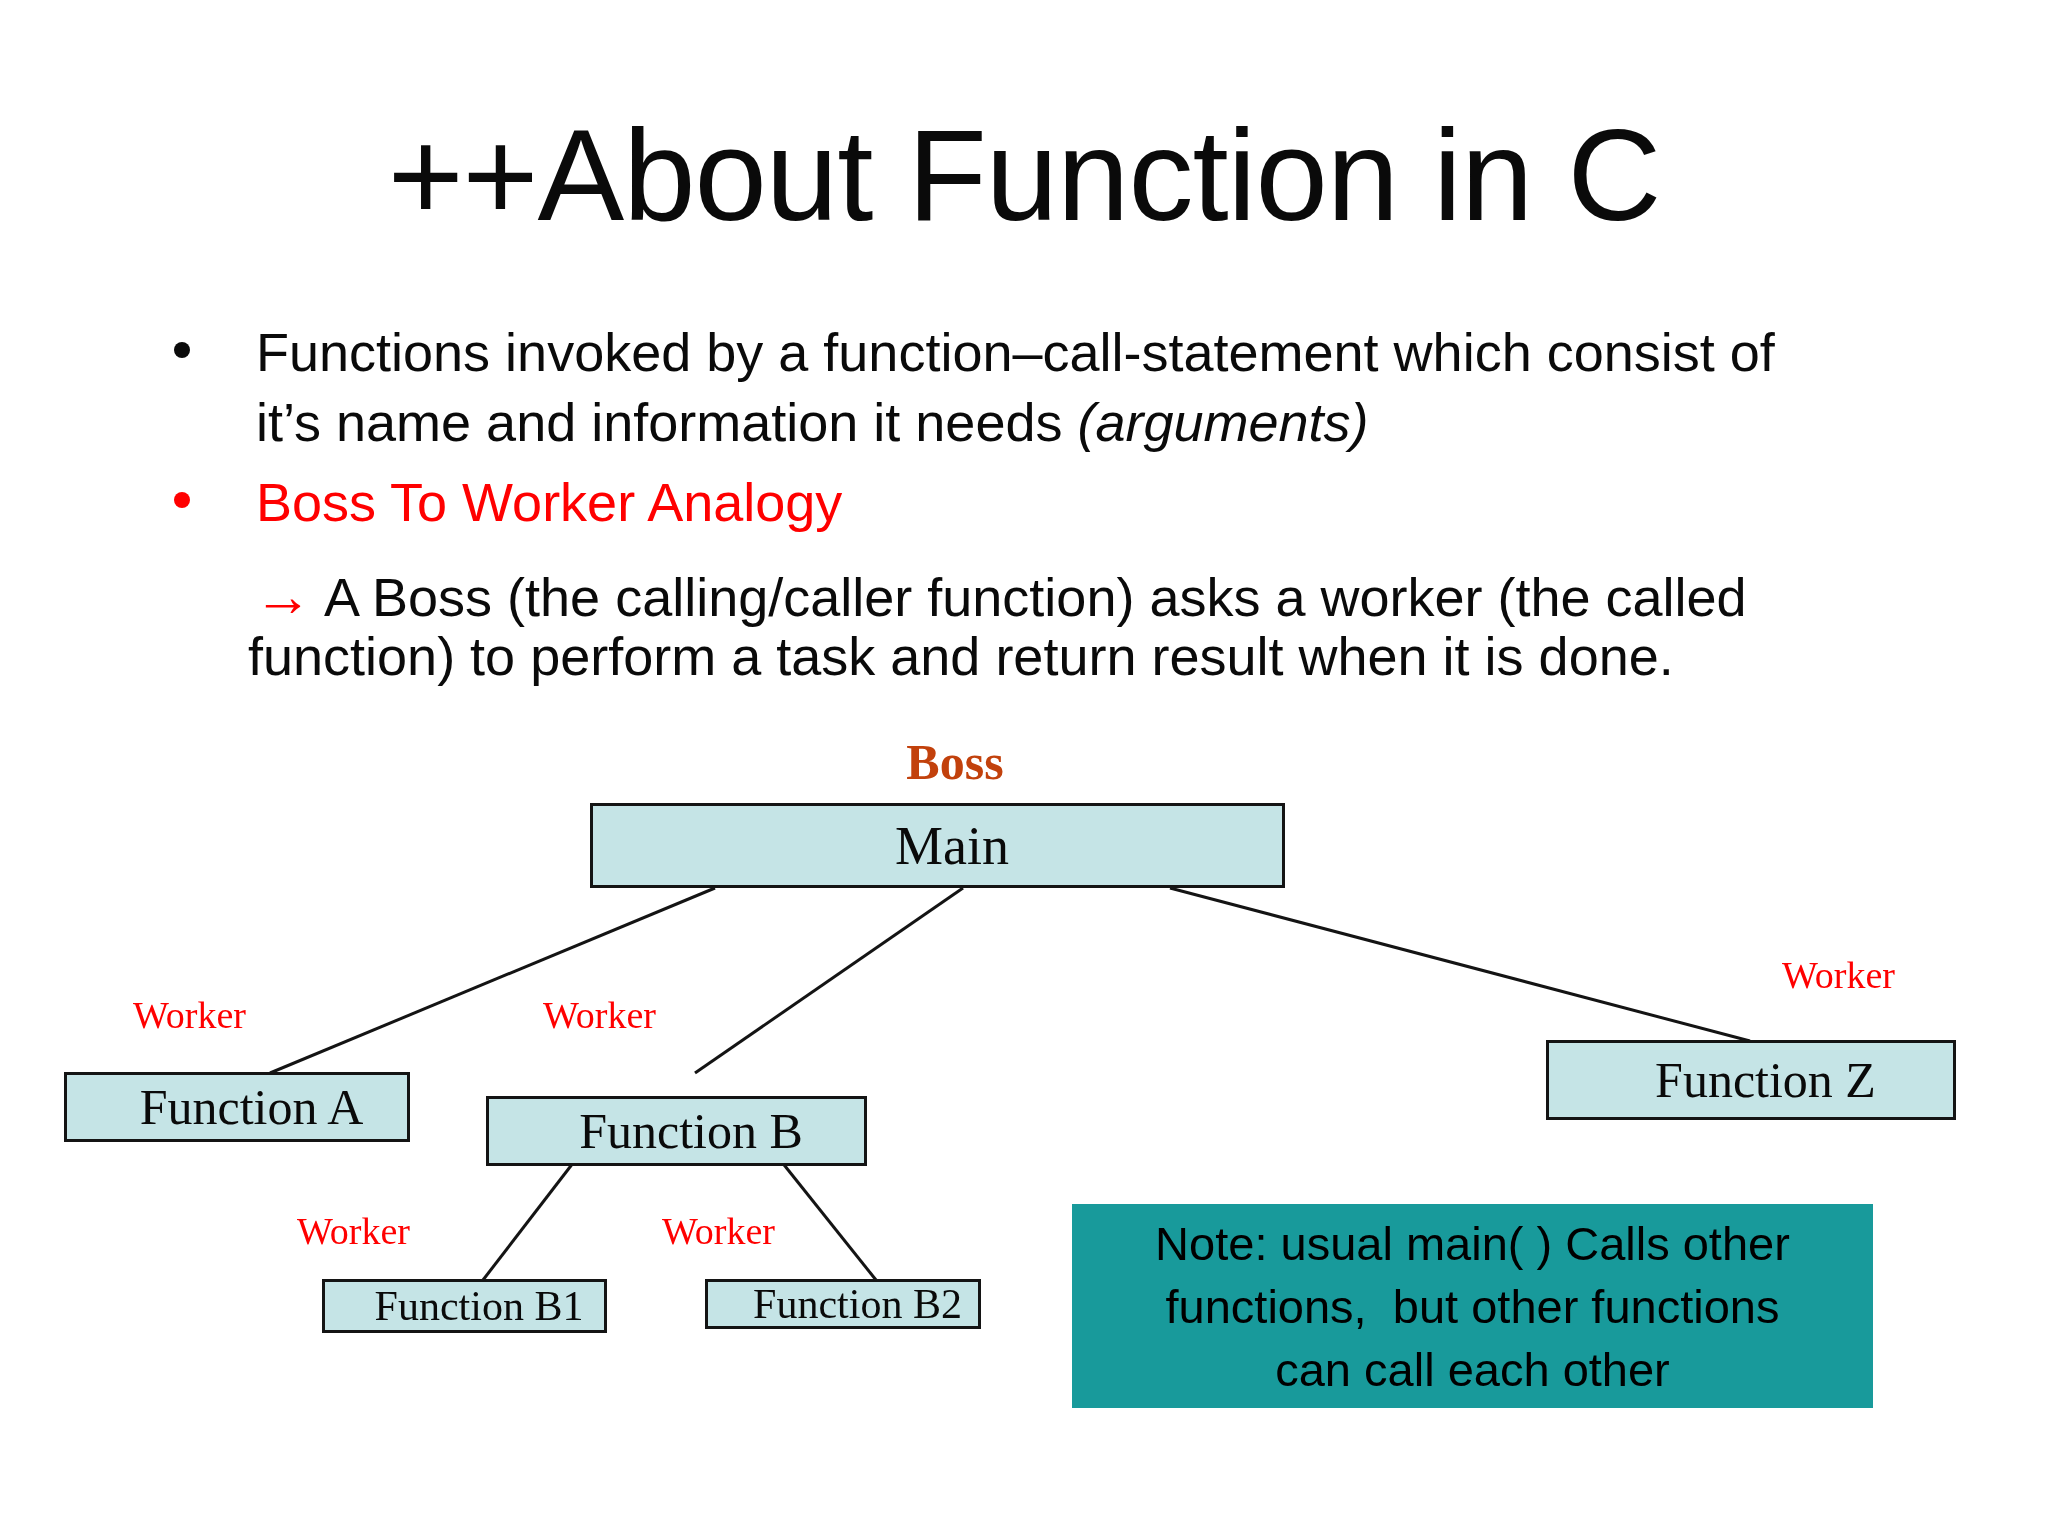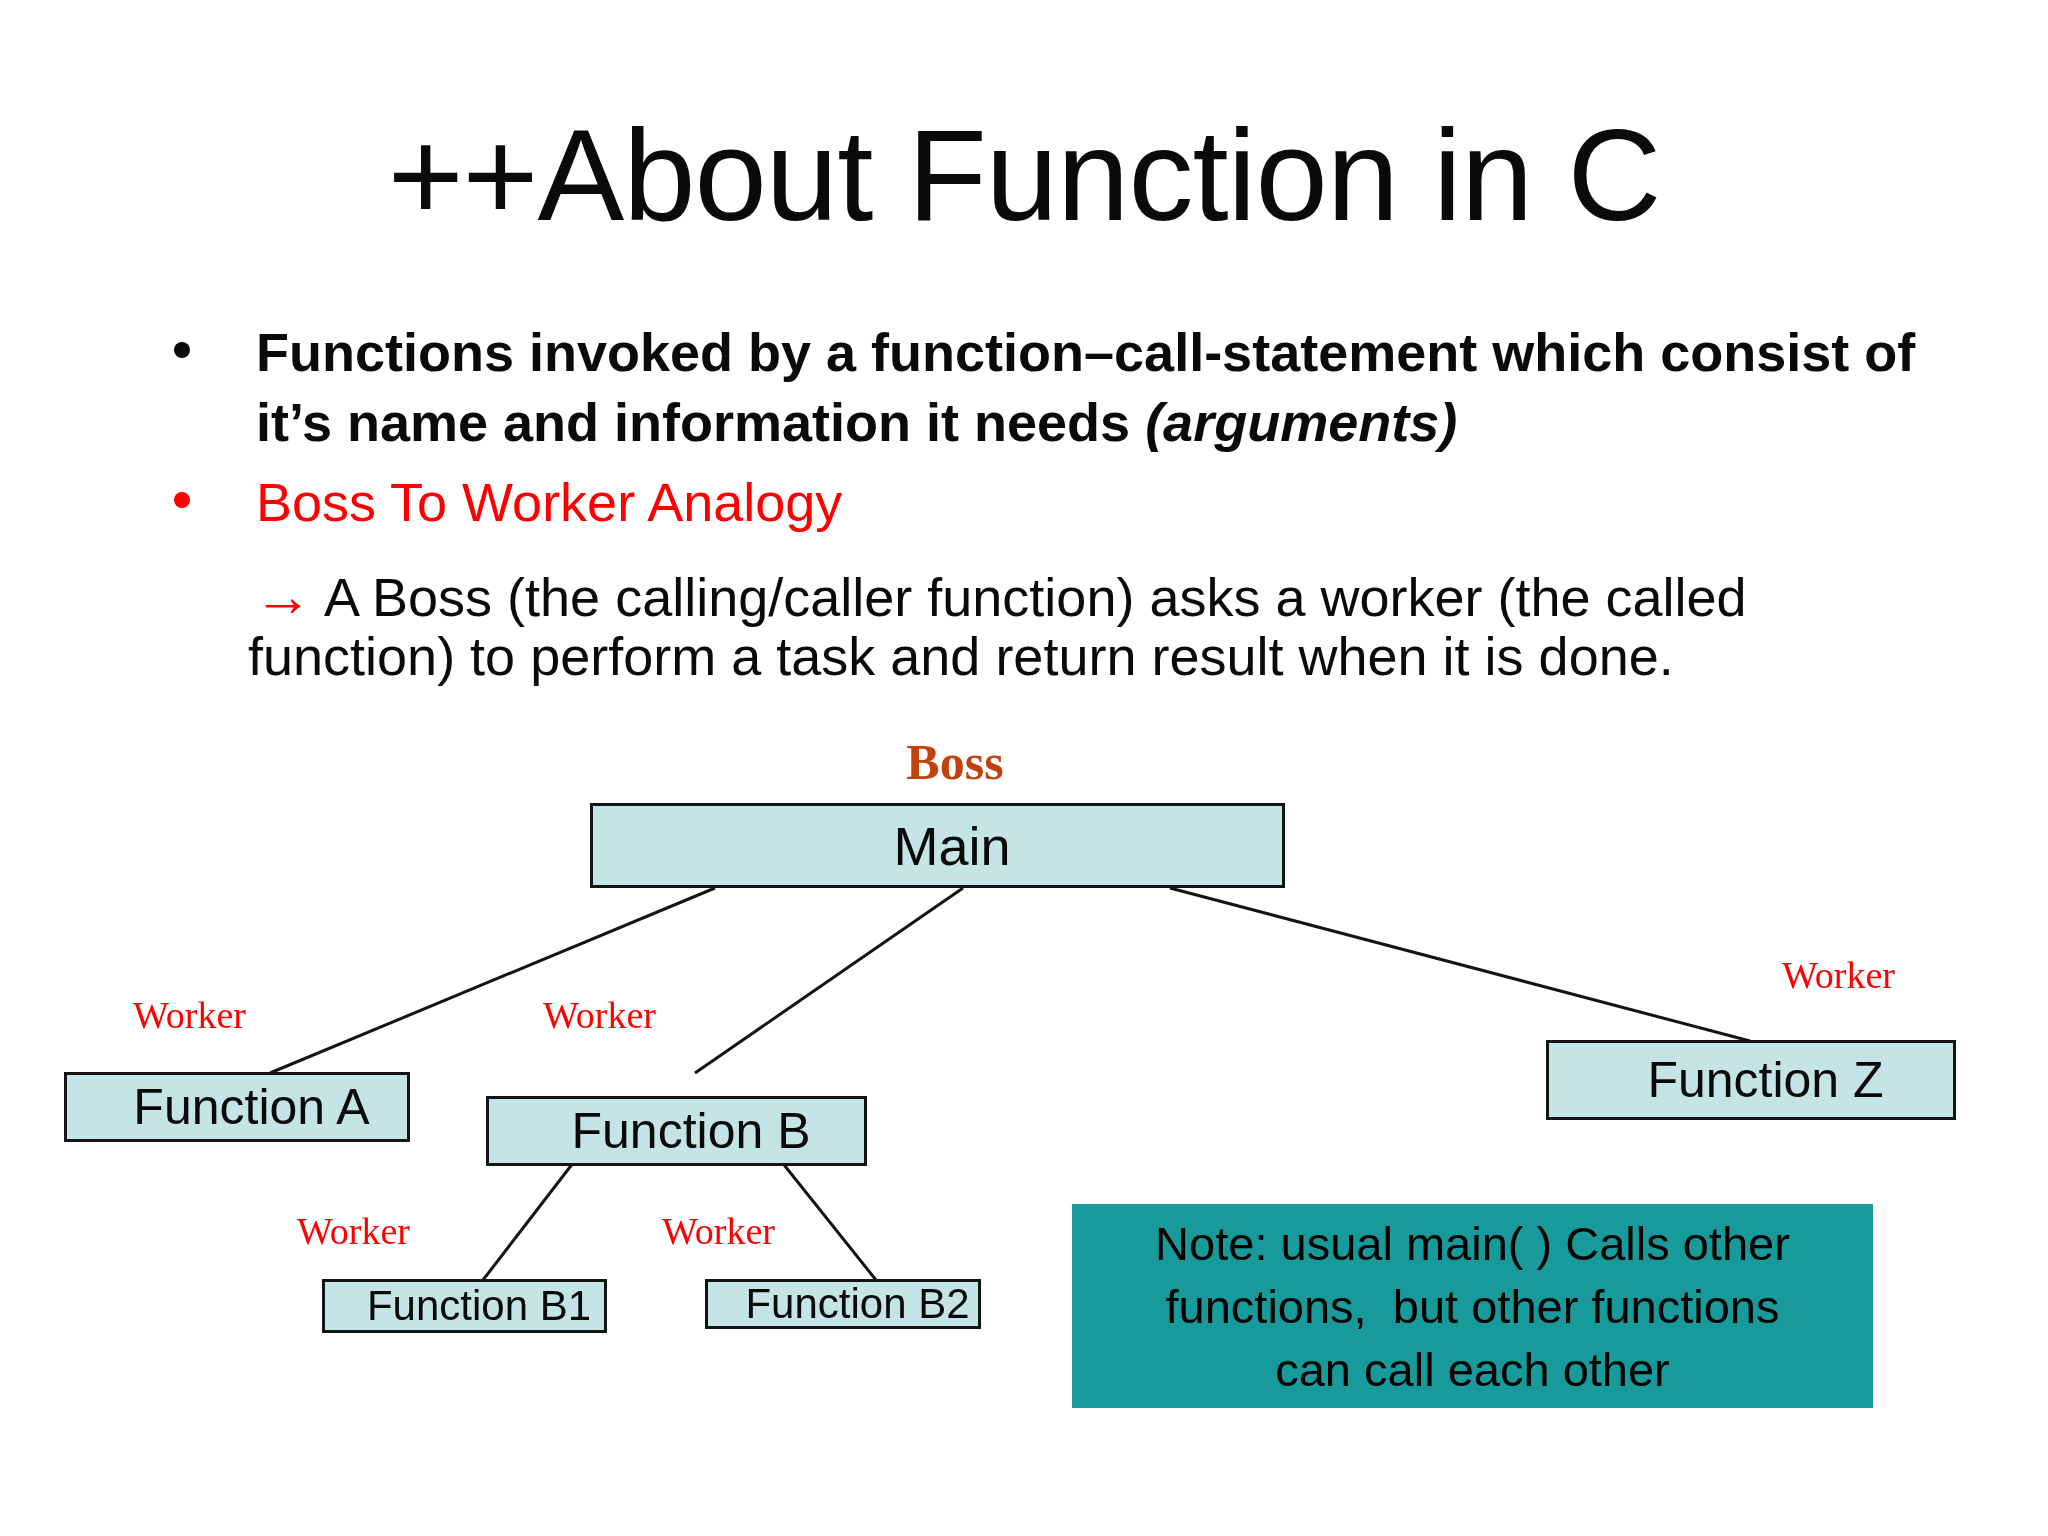--- a/index.html
+++ b/index.html
@@ -8,34 +8,34 @@
     font-family:"Liberation Sans",sans-serif;color:#000;
   }
   
   .title{
     position:absolute;left:0;top:105px;width:100%;text-align:center;
     font-size:130px;line-height:1.08;color:#0a0a0a;letter-spacing:-1px;white-space:nowrap;
   }
   
   .b-dot{position:absolute;width:16px;height:16px;border-radius:50%;background:#0a0a0a;}
   .b-dot.red{background:#ff0000;}
-  .bullet1{position:absolute;left:256px;top:317px;width:1760px;font-size:54px;line-height:70px;color:#0a0a0a;font-weight:bold;}
+  .bullet1{position:absolute;left:256px;top:317px;width:1760px;font-size:54px;line-height:70px;color:#0a0a0a;}
   .bullet2{position:absolute;left:256px;top:467px;font-size:54px;line-height:70px;color:#ff0000;}
   .arrow-l1{position:absolute;left:254px;top:554px;font-size:54px;line-height:83px;color:#0a0a0a;white-space:nowrap;}
   .arrow-l2{position:absolute;left:248px;top:621px;font-size:54px;line-height:70px;color:#0a0a0a;white-space:nowrap;}
   .arrow-glyph{color:#ff0000;font-size:58px;margin-right:12px;}
   
   .boss{
     position:absolute;left:805px;top:733px;width:300px;text-align:center;
     font-family:"Liberation Serif",serif;font-weight:bold;font-size:50px;color:#c2410c;
   }
   .node{
     position:absolute;background:#c5e4e6;border:3px solid #141414;
     display:flex;align-items:center;justify-content:center;
-    font-family:Liberation Sans, sans-serif;color:#0a0a0a;box-sizing:border-box;padding-left:29px;
+    font-family:Liberation Serif, serif;color:#0a0a0a;box-sizing:border-box;padding-left:29px;
   }
   #node-main{left:590px;top:803px;width:695px;height:85px;font-size:54px;}
   #node-a{left:64px;top:1072px;width:346px;height:70px;font-size:50px;}
   #node-b{left:486px;top:1072px;width:381px;height:70px;font-size:50px;margin-top:24px;}
   #node-z{left:1546px;top:1040px;width:410px;height:80px;font-size:50px;}
   #node-b1{left:322px;top:1279px;width:285px;height:54px;font-size:42px;}
   #node-b2{left:705px;top:1279px;width:276px;height:50px;font-size:42px;}
   .worker{
     position:absolute;font-family:"Liberation Serif",serif;font-size:38px;color:#ff0000;line-height:1;white-space:nowrap;
   }

